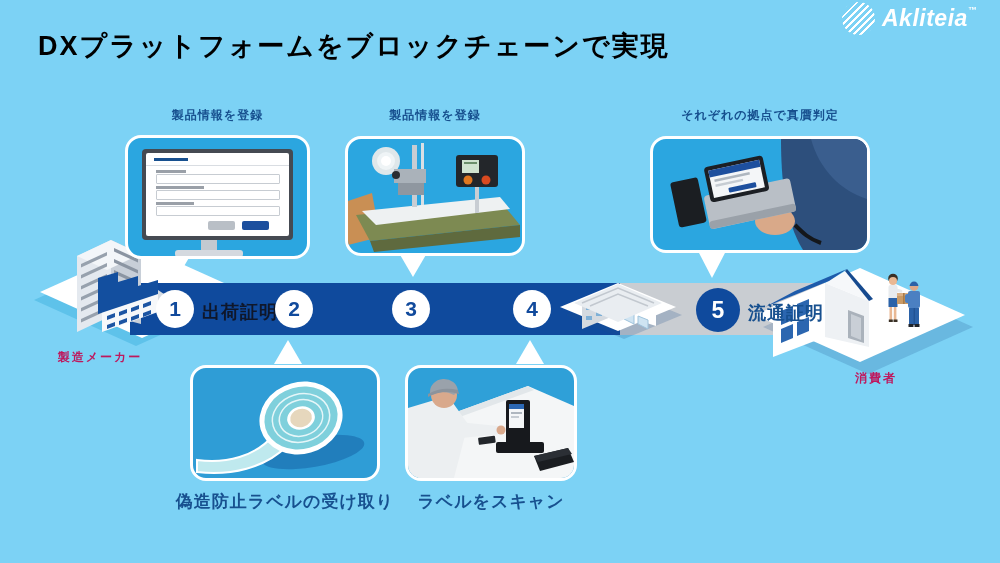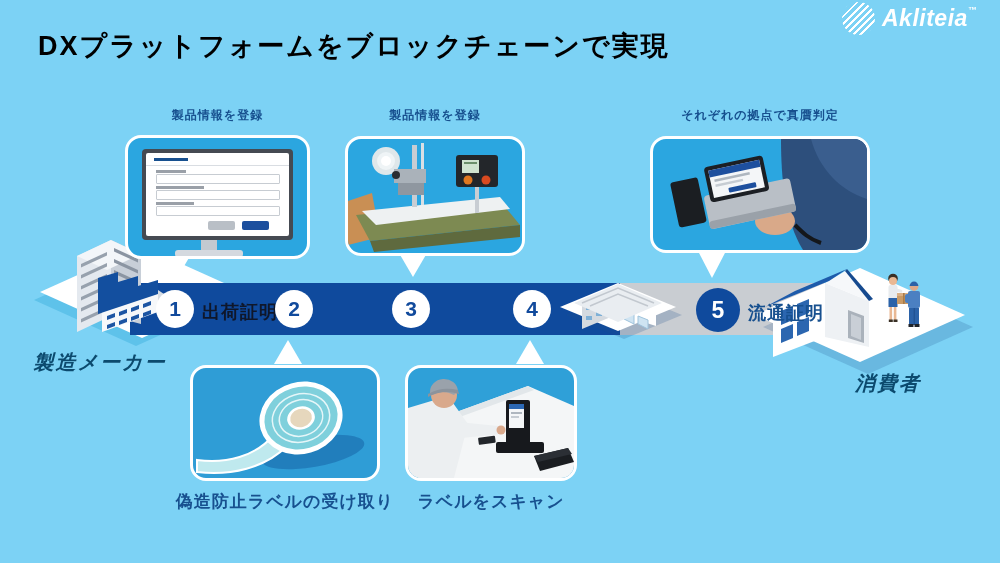--- a/index.html
+++ b/index.html
@@ -10,21 +10,21 @@
   .title{left:38px;top:28px;font-size:27px;font-weight:800;color:#000000;letter-spacing:2px;z-index:5;}
   .logo{left:842px;top:2px;z-index:5;display:flex;align-items:center;font-style:italic;}
   .logo-mark{width:33px;height:33px;border-radius:50%;
     background:repeating-linear-gradient(135deg,#ffffff 0 2px,rgba(255,255,255,0) 2px 5px);}
   .logo-text{margin-left:7px;font-size:23px;font-weight:800;color:#ffffff;letter-spacing:.5px;}
   .logo-tm{font-size:9px;vertical-align:top;color:#ffffff;font-weight:700;}
   
   .lbl{font-weight:800;color:#17508F;letter-spacing:1px;text-align:center;z-index:5;}
   .top-lbl{font-size:12px;}
   .bottom-lbl{font-size:17px;}
-  .scene-lbl{font-size:20px;font-weight:800;color:#0c4a6e;letter-spacing:2px;z-index:5;font-style:italic;}
+  .scene-lbl{font-size:12px;font-weight:800;color:#be185d;letter-spacing:2px;z-index:5;}
   
   .card{border:3px solid #fff;border-radius:16px;box-sizing:border-box;overflow:hidden;z-index:5;background:#2BA6E0;}
   .card svg{display:block;}
   
   .ptr-down{width:0;height:0;border-left:14px solid transparent;border-right:14px solid transparent;border-top:24px solid #fff;z-index:5;}
   .ptr-up{width:0;height:0;border-left:14px solid transparent;border-right:14px solid transparent;border-bottom:24px solid #fff;z-index:5;}
   
   .band-navy{left:130px;top:283px;width:510px;height:52px;background:#0F4A9D;z-index:2;}
   .band-gray{left:620px;top:283px;width:262px;height:52px;background:#C9CDD2;z-index:2;}
   

